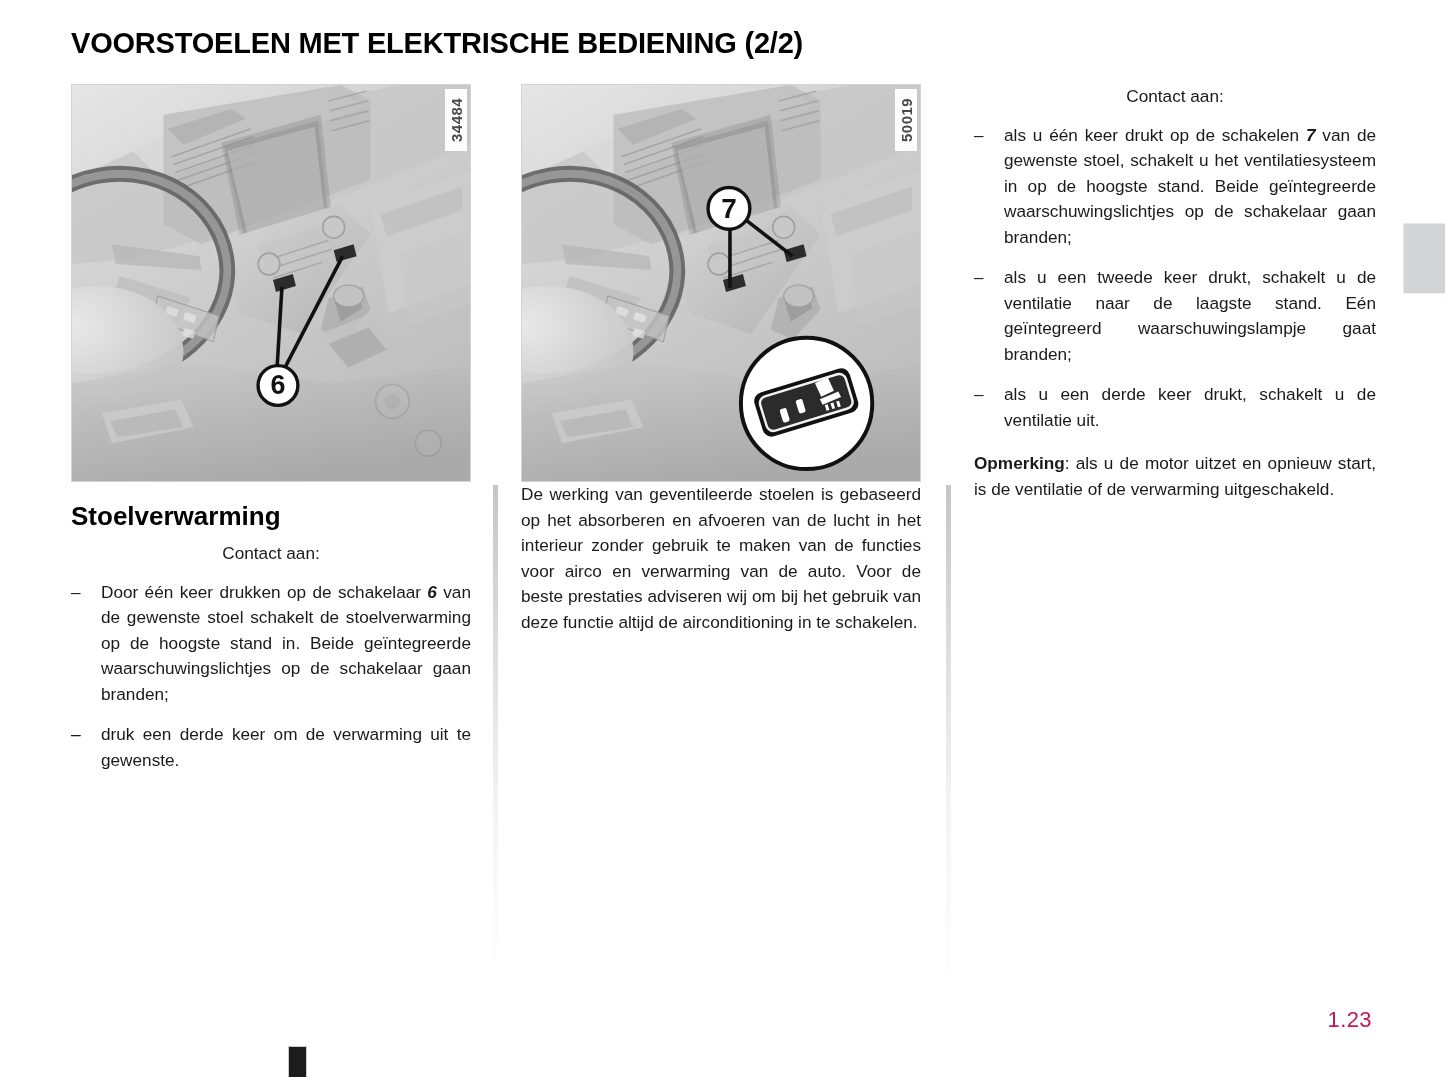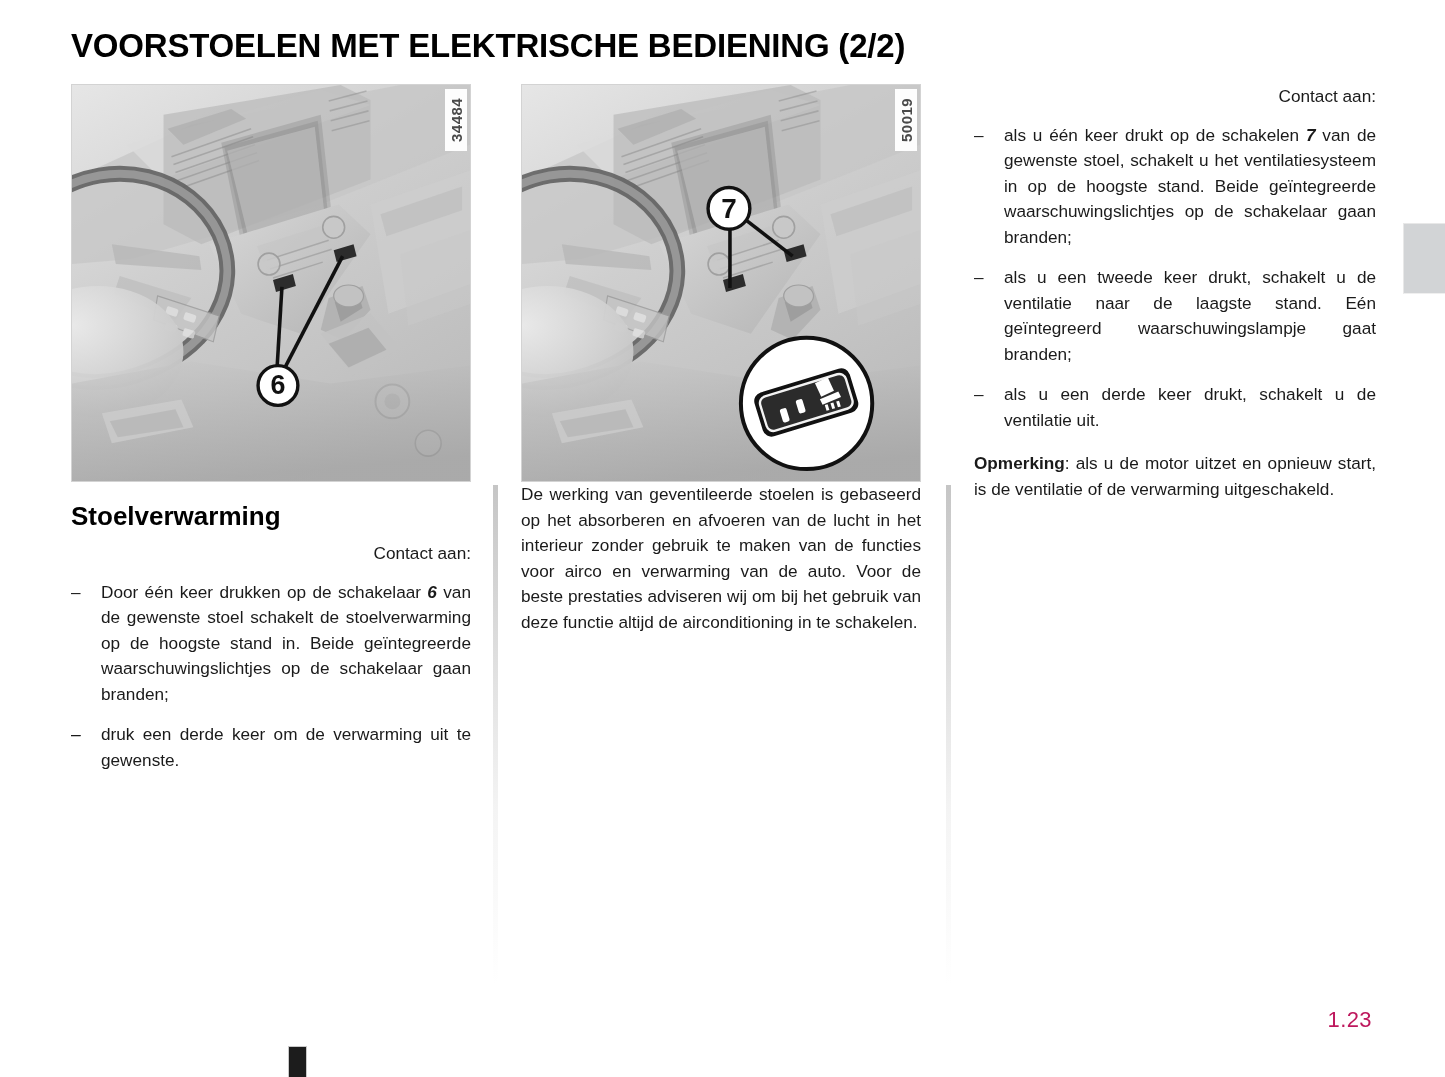--- a/index.html
+++ b/index.html
@@ -14,21 +14,21 @@
     font-family: "Liberation Sans", sans-serif;
     color: #1a1a1a;
     overflow: hidden;
   }
 
   
   .page-title {
     position: absolute;
     left: 71px;
     top: 27px;
-    font-size: 33px;
+    font-size: 29px;
     font-weight: bold;
     letter-spacing: -0.2px;
     color: #000;
     white-space: nowrap;
   }
 
   
   .col {
     position: absolute;
     top: 84px;
@@ -76,21 +76,21 @@
     color: #000;
     margin: 19px 0 9px 0;
   }
   p.body {
     font-size: 17.2px;
     line-height: 25.5px;
     margin: 0 0 13px 0;
     text-align: justify;
     color: #1a1a1a;
   }
-  p.body.nojust { text-align: right; }
+  p.body.nojust { text-align: center; }
 
   .bullet {
     position: relative;
     padding-left: 30px;
     font-size: 17.2px;
     line-height: 25.5px;
     text-align: justify;
     margin: 0 0 15px 0;
     color: #1a1a1a;
   }

